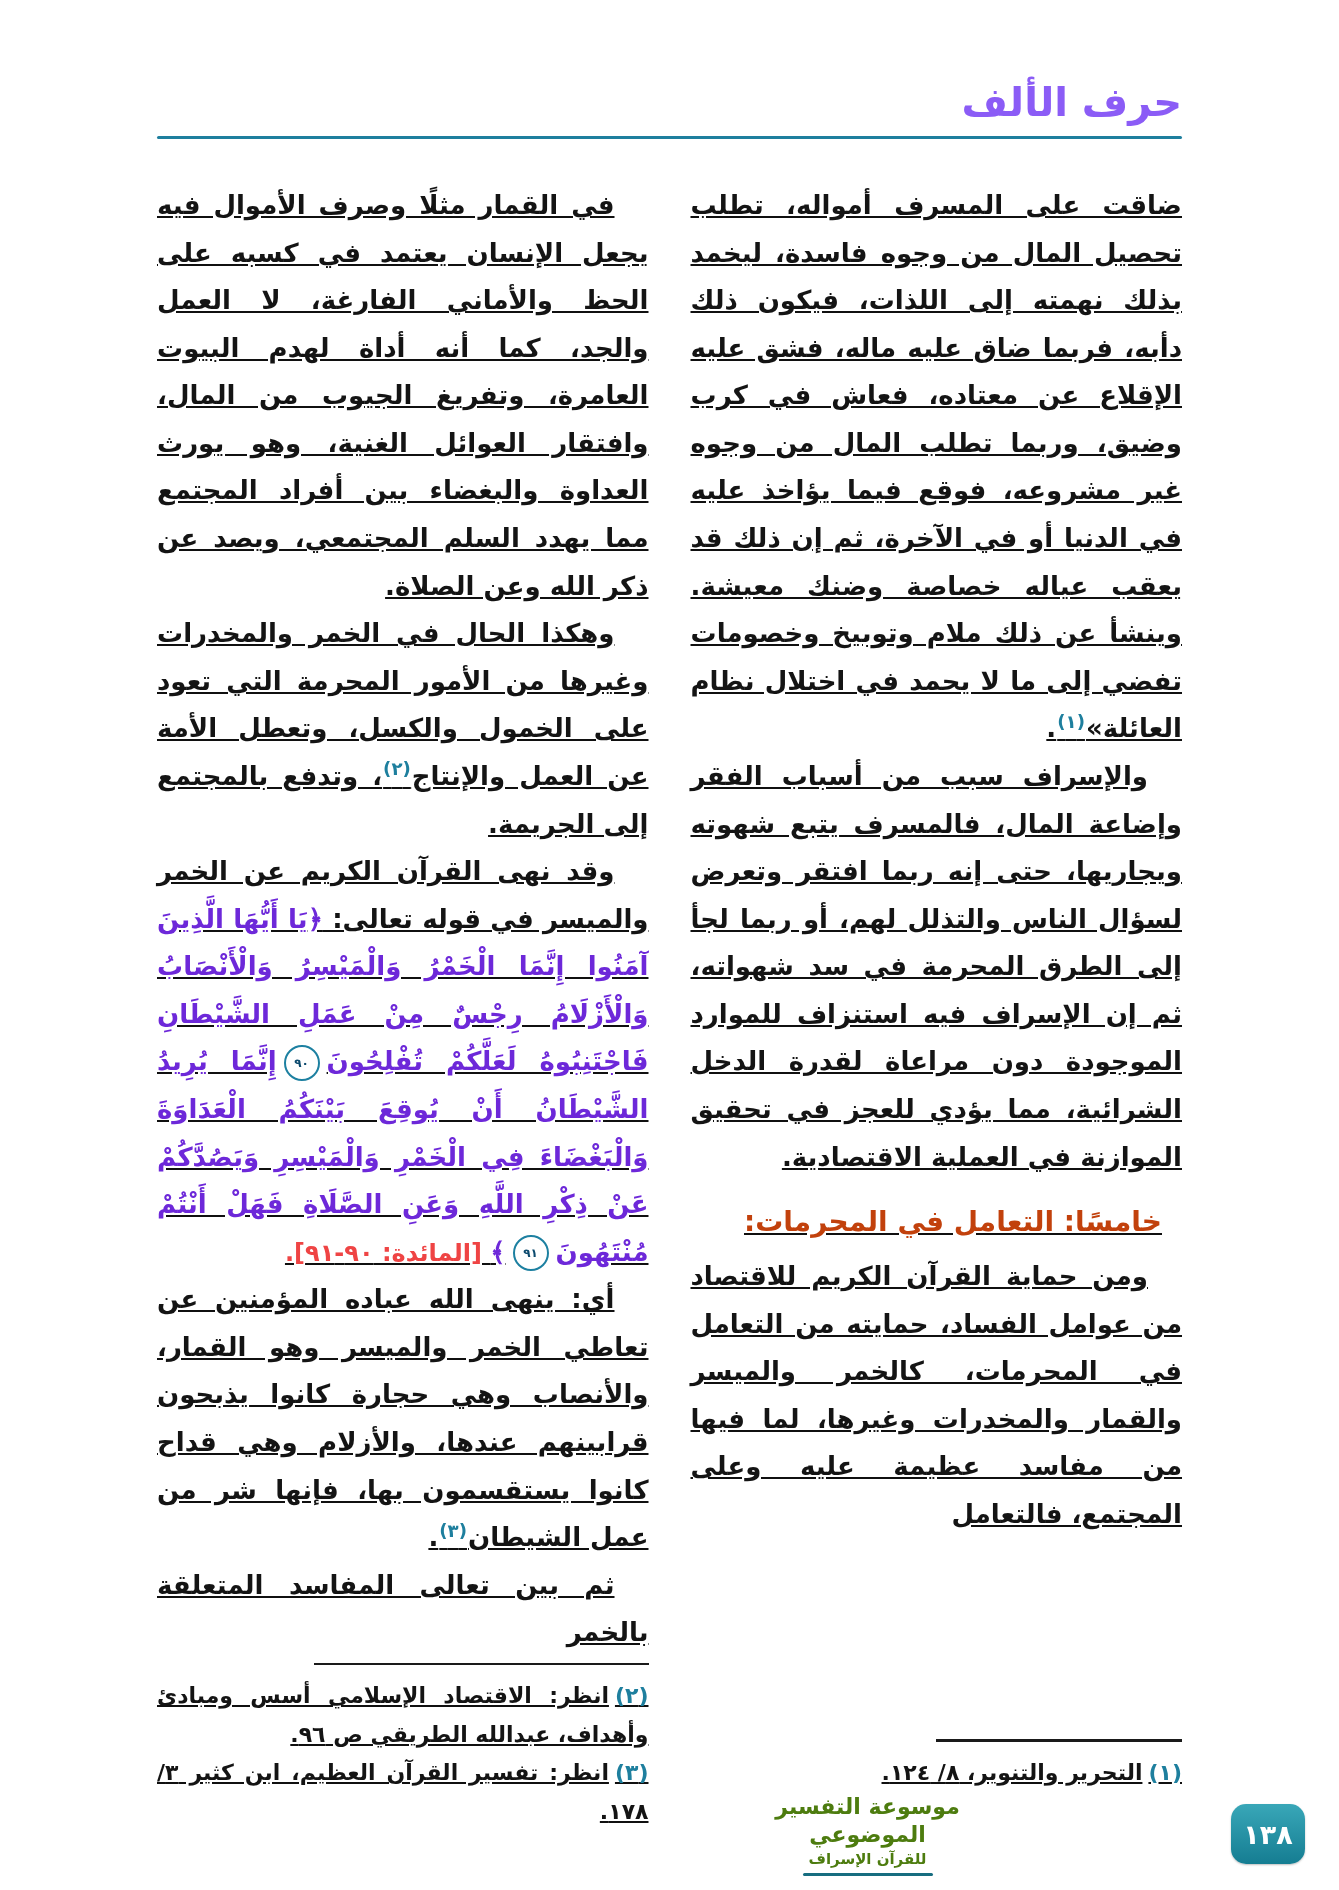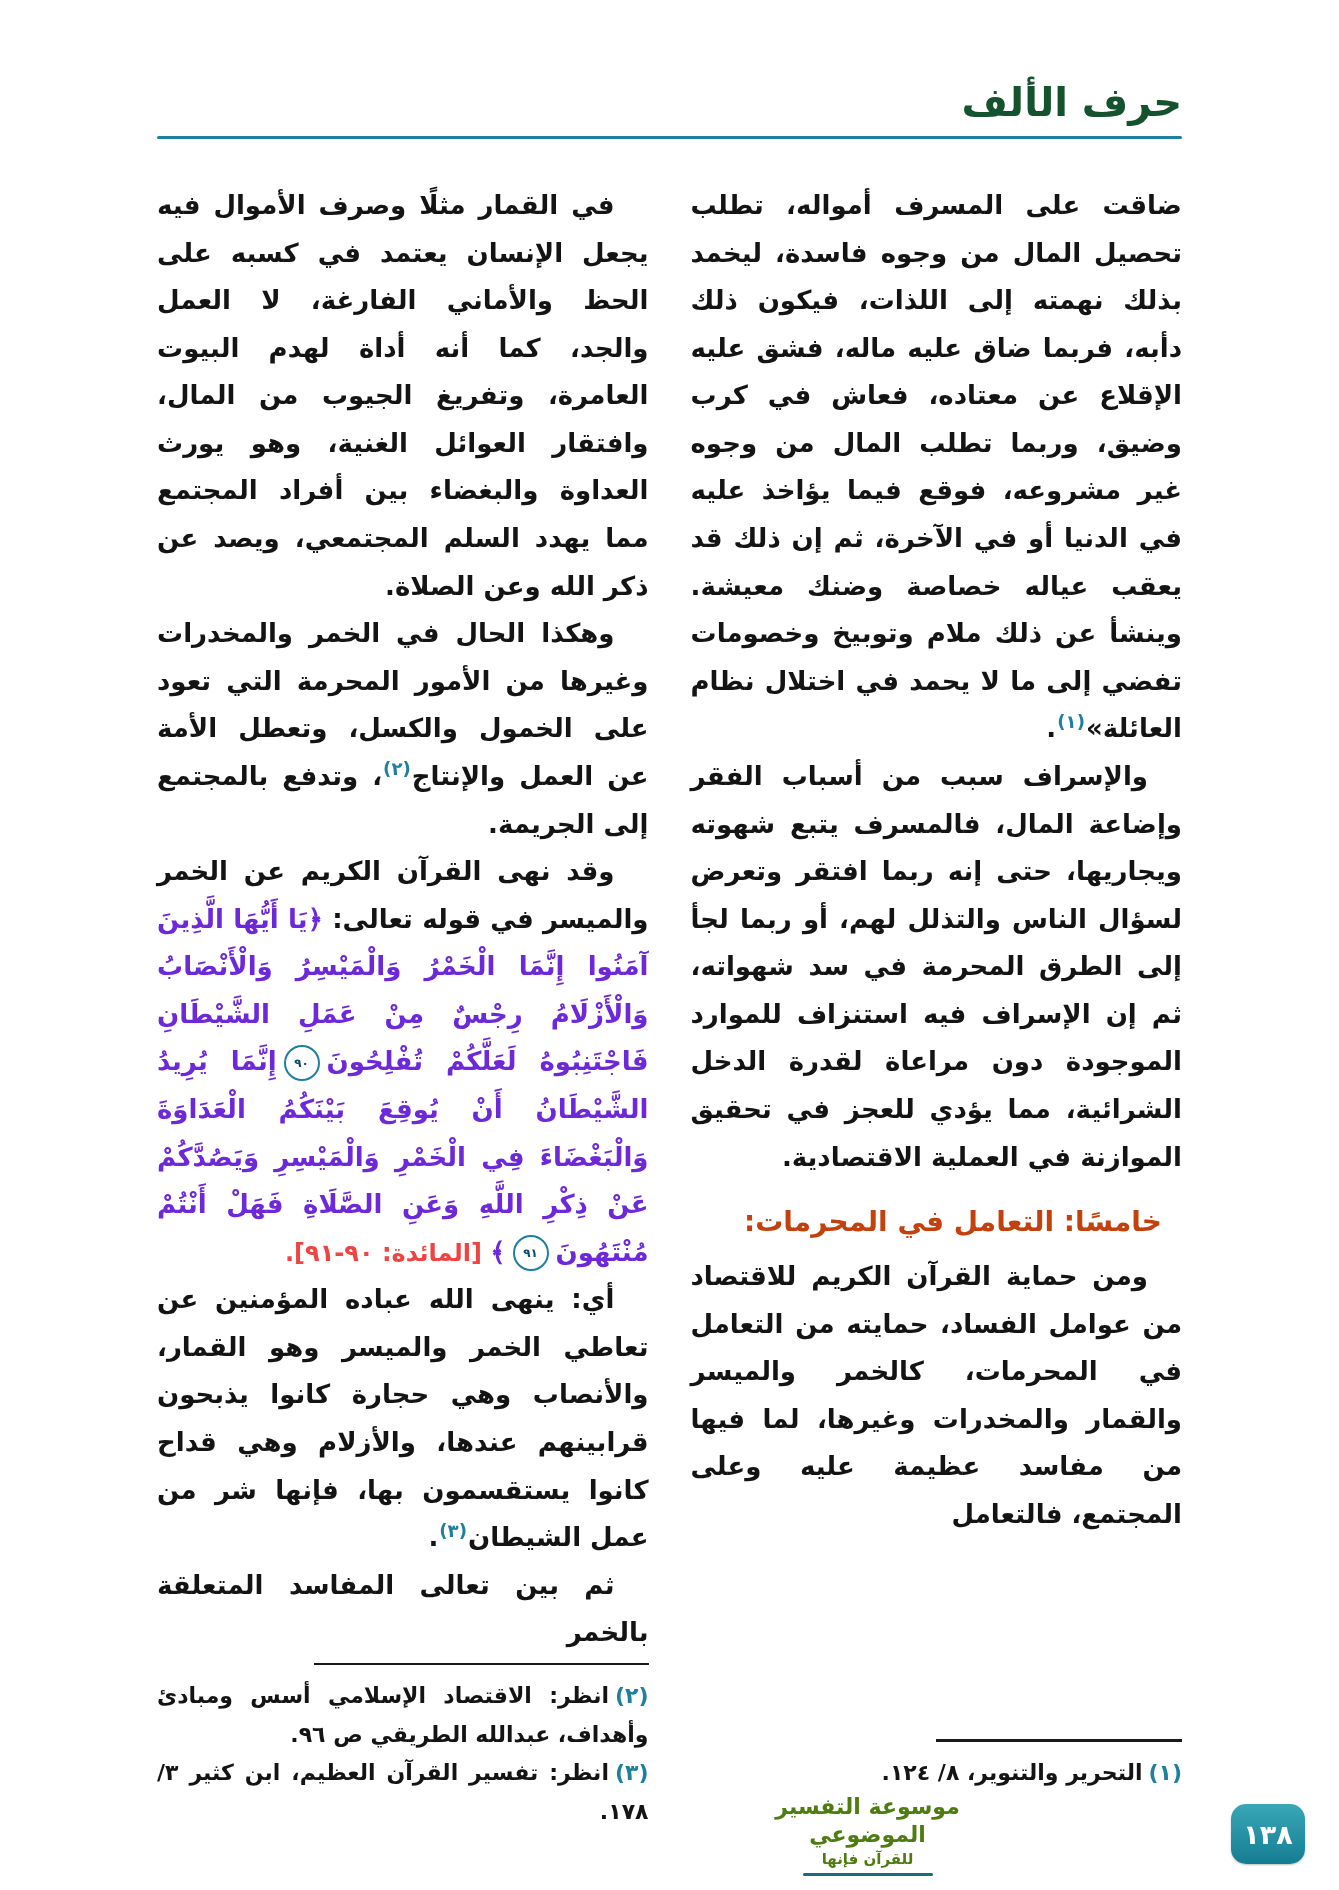--- a/index.html
+++ b/index.html
@@ -4,31 +4,31 @@
 <style>
   * { margin:0; padding:0; box-sizing:border-box; }
   body { background:#e8e8e8; font-family:"DejaVu Sans", sans-serif; }
   .page {
     position:relative; width:1339px; height:1890px; margin:0 auto;
     background:#ffffff; direction:rtl; overflow:hidden; color:#101010;
   }
   
   .header { position:absolute; top:78px; right:157px; left:157px; }
   .chapter-title {
-    text-align:right; color:#14532d; font-size:40px; font-weight:700;
+    text-align:right; color:#8b5cf6; font-size:40px; font-weight:700;
     line-height:1.2; letter-spacing:0.5px;
   }
   .header-rule { margin-top:10px; height:3px; background:#1e7f9e; border-radius:2px; }
 
   
   .columns {
     position:absolute; top:182px; right:157px; left:157px; height:1610px;
     display:flex; gap:42px;
   }
-  .col { flex:1 1 0; display:flex; flex-direction:column; min-width:0; }
+  .col { flex:1 1 0; display:flex; flex-direction:column; min-width:0;text-decoration:underline; }
 
   p.body {
     font-size:26px; font-weight:700; line-height:1.83;
     text-align:justify; text-indent:34px; color:#141414;
   }
   p.body.noindent { text-indent:0; }
 
   .section-heading {
     color:#c2410c; font-size:28px; font-weight:700;
     margin:20px 0 10px; text-indent:20px; line-height:1.5;
@@ -126,21 +126,21 @@
         <p class="footnote">
           <span class="fn-num">(٣)</span><span>انظر: تفسير القرآن العظيم، ابن كثير ٣/ ١٧٨.</span>
         </p>
       </div>
     </div>
 
   </div>
 
   <div class="logo">
     <div class="logo-line1">موسوعة التفسير الموضوعي</div>
-    <div class="logo-line2">للقرآن فإنها</div>
+    <div class="logo-line2">للقرآن الإسراف</div>
     <div class="logo-flourish"></div>
   </div>
 
   <div class="page-badge">
     <span>١٣٨</span>
   </div>
 
 </div>
 
 </body></html>

